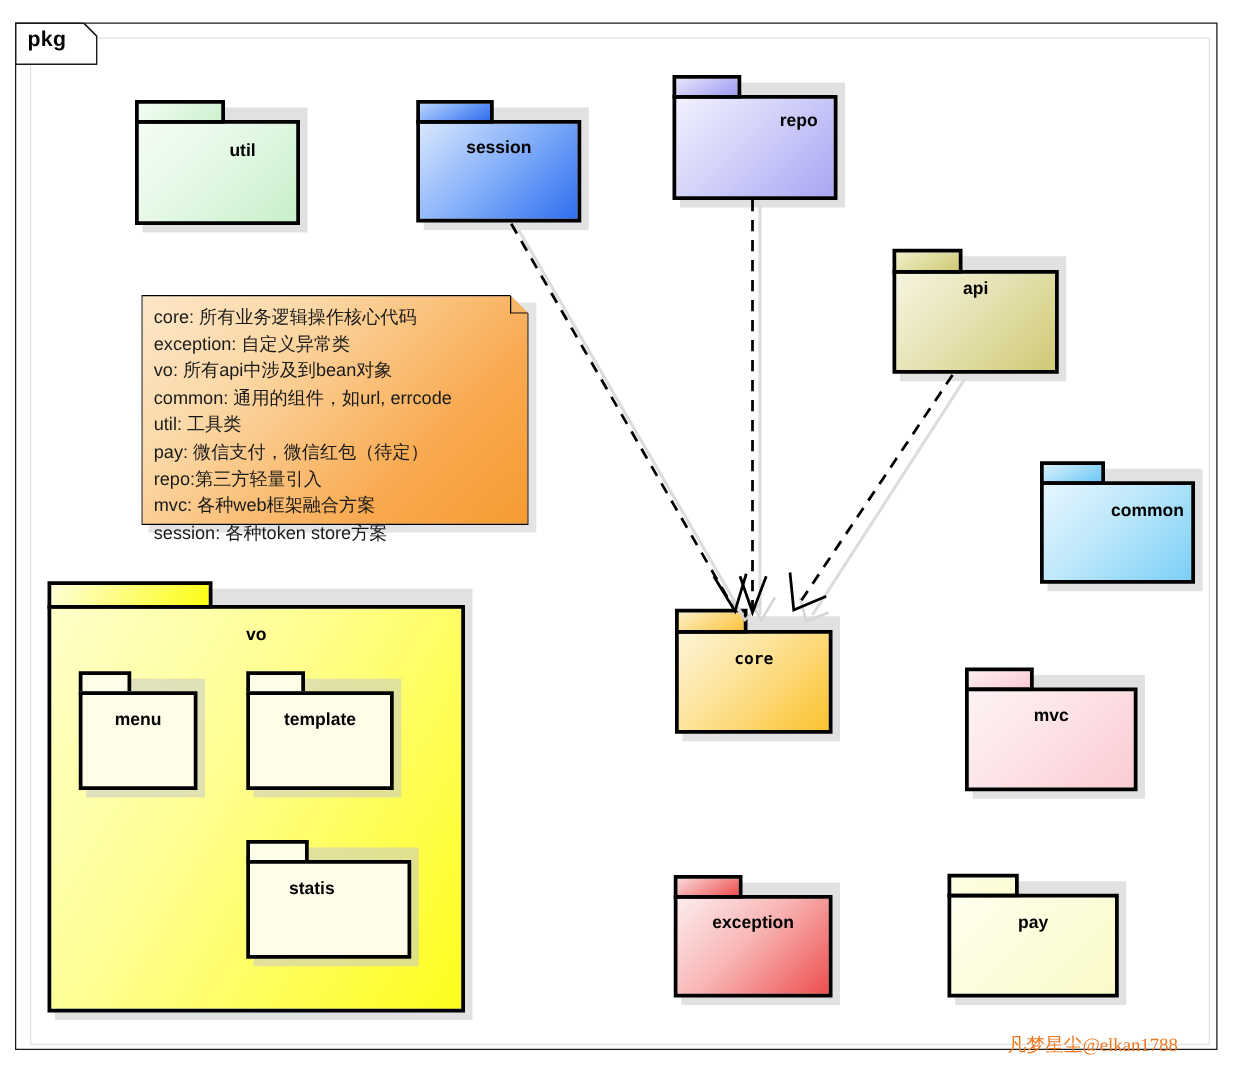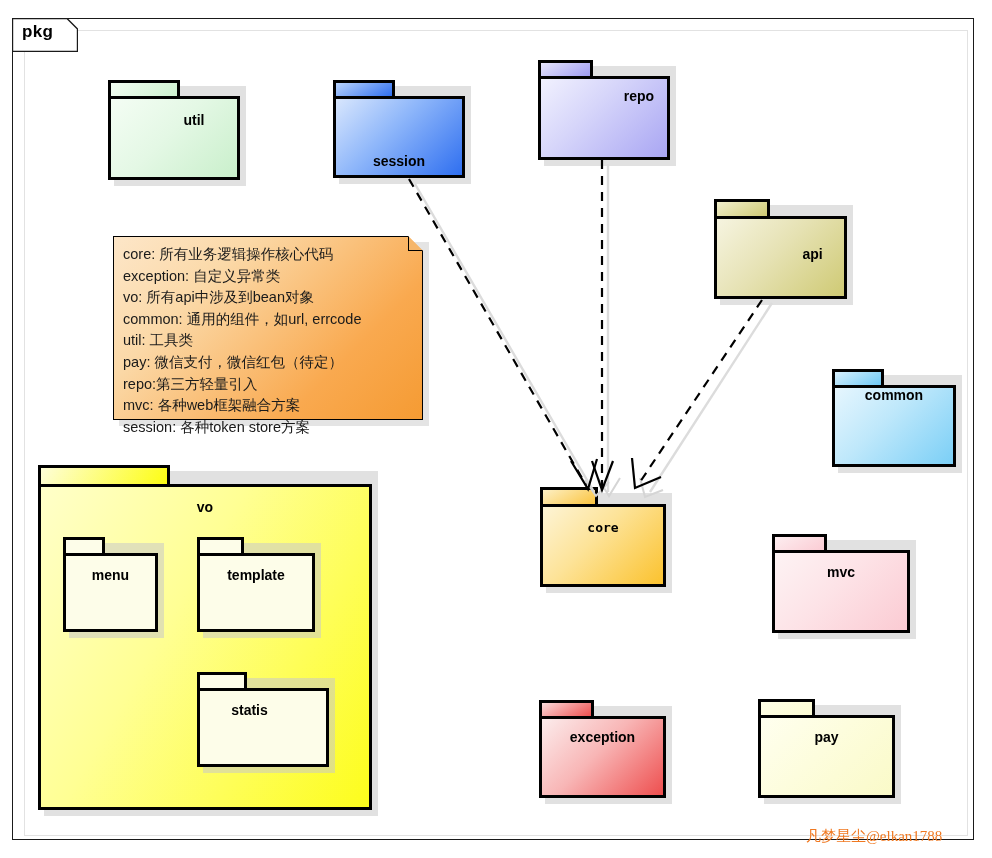--- a/index.html
+++ b/index.html
@@ -64,42 +64,42 @@
   <div class="shadow" style="left:6px;top:6px;width:132px;height:100px;"></div>
   <div class="tab" style="width:72px;height:19px;background:linear-gradient(135deg,#f2fdf2,#cdf1cf);"></div>
   <div class="body" style="top:16px;width:132px;height:84px;background:linear-gradient(135deg,#f4fdf4 0%,#e4f8e5 45%,#c9efcb 100%);"></div>
   <div class="name" style="top:32px;margin-left:20px;">util</div>
 </div>
 
 <div class="pkg" id="pkg-session" style="left:333px;top:80px;width:132px;height:98px;">
   <div class="shadow" style="left:6px;top:6px;width:132px;height:98px;"></div>
   <div class="tab" style="width:62px;height:19px;background:linear-gradient(150deg,#b9d4fd,#2f6ff0);"></div>
   <div class="body" style="top:16px;width:132px;height:82px;background:linear-gradient(135deg,#d8e6fd 0%,#8fb7fa 42%,#2f6ff0 100%);"></div>
-  <div class="name" style="top:29px;margin-top:44px;">session</div>
+  <div class="name" style="top:29px;">session</div>
 </div>
 
 <div class="pkg" id="pkg-repo" style="left:538px;top:60px;width:132px;height:100px;">
   <div class="shadow" style="left:6px;top:6px;width:132px;height:100px;"></div>
   <div class="tab" style="width:55px;height:19px;background:linear-gradient(150deg,#e6e5fc,#9f9cf2);"></div>
   <div class="body" style="top:16px;width:132px;height:84px;background:linear-gradient(135deg,#f1f1fe 0%,#d6d5fa 40%,#a9a6f3 100%);"></div>
   <div class="name" style="top:28px;margin-left:35px;">repo</div>
 </div>
 
 <div class="pkg" id="pkg-api" style="left:714px;top:199px;width:133px;height:100px;">
   <div class="shadow" style="left:6px;top:6px;width:133px;height:100px;"></div>
   <div class="tab" style="width:56px;height:20px;background:linear-gradient(150deg,#f1efcc,#cfca74);"></div>
   <div class="body" style="top:17px;width:133px;height:83px;background:linear-gradient(135deg,#f6f4e0 0%,#e6e2b4 45%,#cfca74 100%);"></div>
-  <div class="name" style="top:47px;padding-left:32px;">api</div>
+  <div class="name" style="top:23px;">api</div>
 </div>
 
 <div class="pkg" id="pkg-common" style="left:832px;top:369px;width:124px;height:98px;">
   <div class="shadow" style="left:6px;top:6px;width:124px;height:98px;"></div>
   <div class="tab" style="width:52px;height:19px;background:linear-gradient(150deg,#d7f0fd,#6ec9f5);"></div>
   <div class="body" style="top:16px;width:124px;height:82px;background:linear-gradient(135deg,#e6f6fe 0%,#bfe8fb 42%,#7bcff6 100%);"></div>
-  <div class="name" style="top:18px;">common</div>
+  <div class="name" style="top:31px;padding-left:24px;">common</div>
 </div>
 
 <div class="pkg mono" id="pkg-core" style="left:540px;top:487px;width:126px;height:100px;">
   <div class="shadow" style="left:6px;top:6px;width:126px;height:100px;"></div>
   <div class="tab" style="width:58px;height:20px;background:linear-gradient(150deg,#fdf0c5,#fbc43f);"></div>
   <div class="body" style="top:17px;width:126px;height:83px;background:linear-gradient(135deg,#fdf4d6 0%,#fde398 42%,#fbc22e 100%);"></div>
   <div class="name" style="top:33px;">core</div>
 </div>
 
 <div class="pkg" id="pkg-mvc" style="left:772px;top:534px;width:138px;height:99px;">

